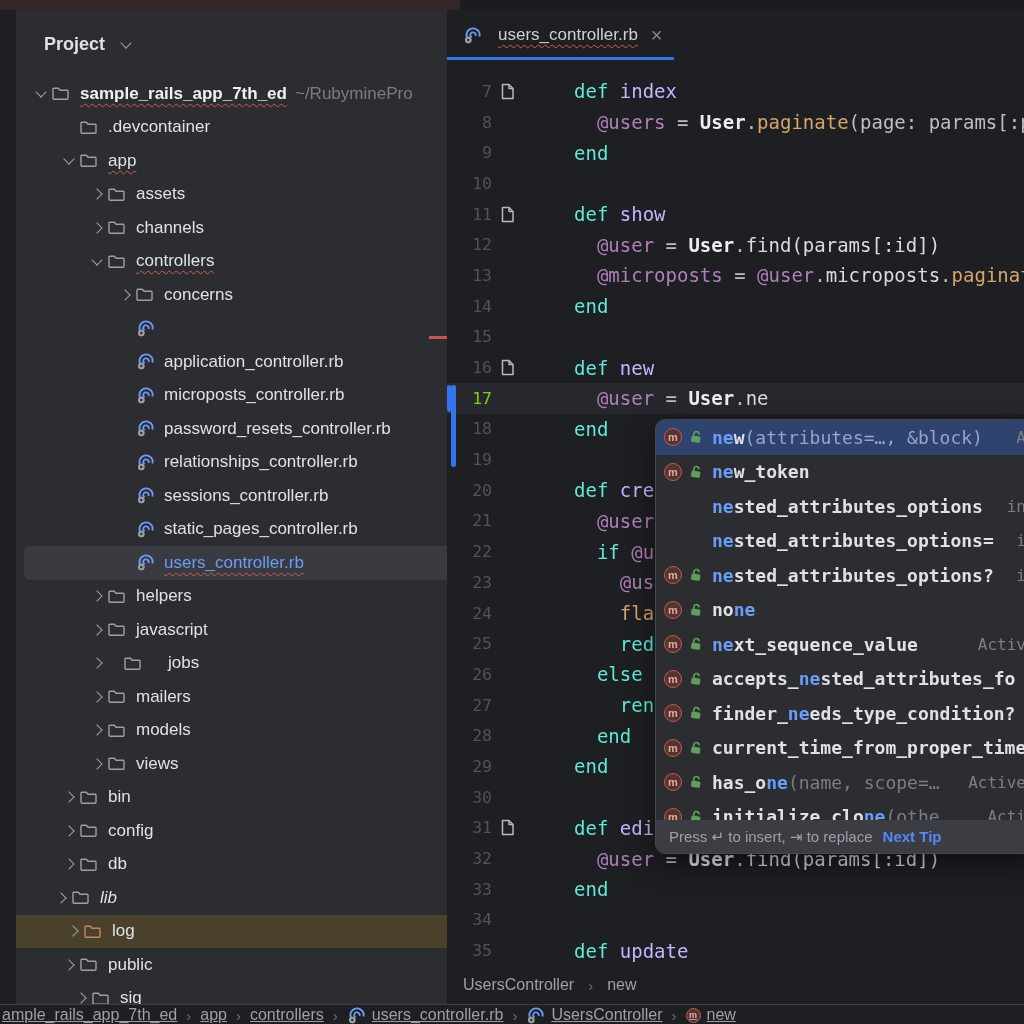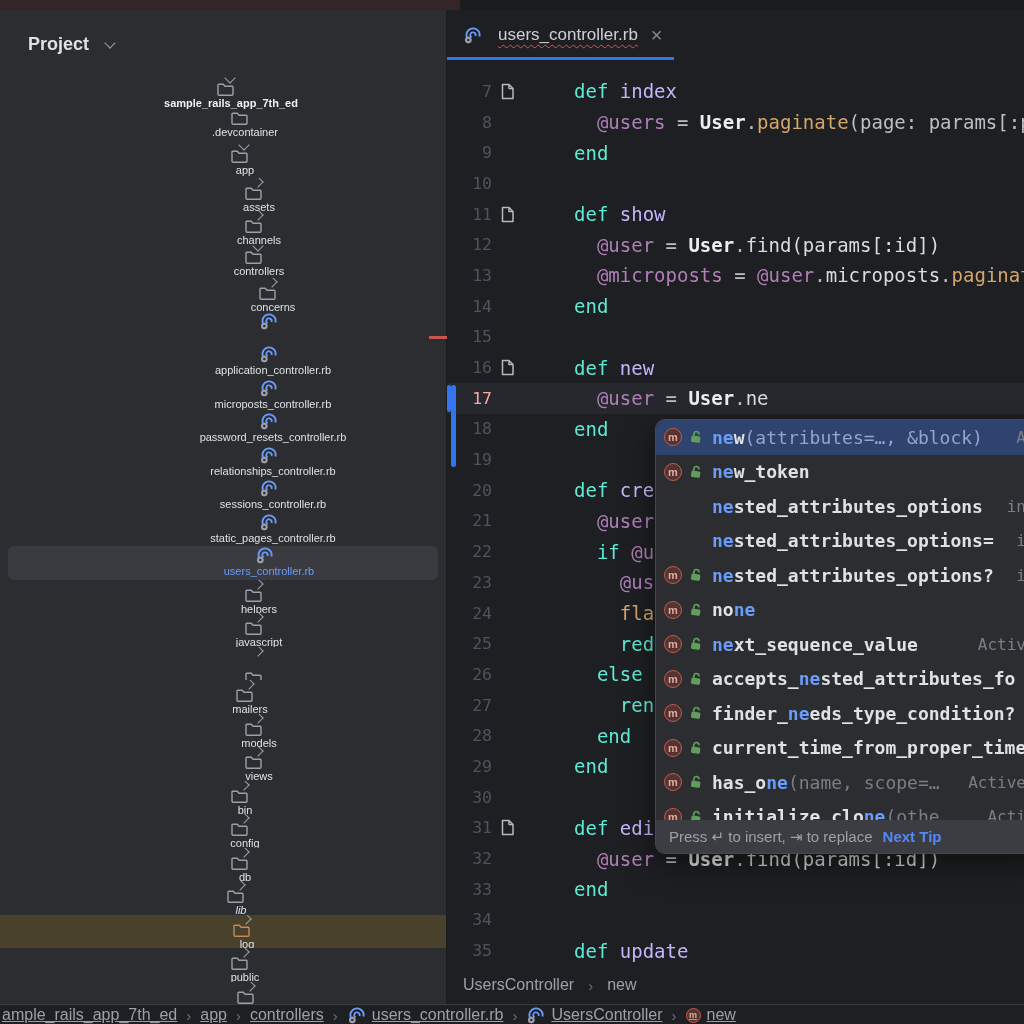--- a/index.html
+++ b/index.html
@@ -5,26 +5,26 @@
   html,body{margin:0;padding:0;}
   body{width:1024px;height:1024px;position:relative;overflow:hidden;background:#1E1F22;
        font-family:"Liberation Sans", sans-serif; -webkit-font-smoothing:antialiased;}
   .abs{position:absolute;}
 
   
   .top-strip-left{left:0;top:0;width:460px;height:10px;background:#342528;}
   .top-strip-right{left:460px;top:0;width:564px;height:10px;background:#1A1C1F;}
 
   
-  .panel{left:0;top:10px;width:446px;height:994px;background:#2B2D30;border-right:1px solid #191B1D;overflow:hidden;text-align:center;}
+  .panel{left:16px;top:10px;width:446px;height:994px;background:#2B2D30;border-right:1px solid #191B1D;overflow:hidden;text-align:center;}
   .panel-header{display:flex;align-items:center;gap:10px;padding:16px 0 0 28px;height:36px;
                 color:#DFE1E5;font-size:18px;font-weight:bold;}
   .tree{position:absolute;top:67px;left:0;right:0;}
-  .trow{height:33.5px;display:flex;align-items:center;font-size:11px;color:#DFE1E5;
-        white-space:nowrap;overflow:hidden;cursor:default;flex-direction:column;}
+  .trow{height:33.5px;display:flex;align-items:center;font-size:17px;color:#DFE1E5;
+        white-space:nowrap;overflow:hidden;cursor:default;}
   .trow.sel{background:#393B40;border-radius:6px;margin:0 8px;}
   .trow.logrow{background:#4A412D;}
   .chev{width:22px;flex:none;display:flex;align-items:center;justify-content:center;}
   .chev i{display:block;width:7px;height:7px;border-right:1.6px solid #9DA0A8;border-bottom:1.6px solid #9DA0A8;}
   .chev.right i{transform:rotate(-45deg);}
   .chev.down i{transform:rotate(45deg);margin-top:-3px;}
   .ticon{width:26px;flex:none;display:flex;align-items:center;color:#9DA0A8;}
   .ticon.excluded{color:#C08A5A;}
   .tlabel{margin-left:2px;}
   .tlabel.bold{font-weight:bold;color:#F0F1F3;}
@@ -40,21 +40,21 @@
   .tab{position:relative;display:inline-flex;align-items:center;height:100%;padding:0 16px 0 16px;gap:9px;}
   .tab-underline{position:absolute;left:0;bottom:-1px;width:227px;height:4px;background:#3574F0;}
   .tab-label{color:#CED0D6;font-size:17px;}
   .tab-close{color:#868A91;font-size:20px;line-height:1;margin-left:4px;}
 
   .code-area{left:447px;top:60px;width:577px;height:906px;background:#1E1F22;overflow:hidden;}
   .crow{position:relative;height:30.7px;display:flex;align-items:center;}
   .crow.cur{background:#26282E;}
   .crow.cur::before{content:'';position:absolute;left:0;top:2px;bottom:2px;width:4px;background:#3574F0;border-radius:2px;}
   .ln{width:45px;text-align:right;flex:none;font-family:"DejaVu Sans Mono",monospace;font-size:16.5px;color:#4E535C;}
-  .crow.cur .ln{color:#fca5a5;}
+  .crow.cur .ln{color:#84cc16;}
   .gic{width:30px;flex:none;display:flex;justify-content:center;align-items:center;}
   .codeline{font-family:"DejaVu Sans Mono",monospace;font-size:19px;white-space:pre;padding-left:52px;}
   .s-kw{color:#5eead4;} .s-dn{color:#c4b5fd;} .s-iv{color:#AF7FB8;}
   .s-cn{color:#ECEDEF;font-weight:bold;} .s-ca{color:#D5A56A;} .s-wh{color:#D9DBDF;} .s-pl{color:#BCBEC4;}
 
   .ed-breadcrumb{left:447px;top:966px;width:577px;height:38px;display:flex;align-items:center;gap:14px;
                  padding-left:16px;background:#1E1F22;color:#9DA0A8;font-size:16px;}
   .crumb-sep{color:#6F7278;font-size:15px;}
 
   
@@ -383,21 +383,21 @@
         <span class="chev right">
           <i></i>
         </span>
         <span class="ticon">
           <svg width="17" height="15" viewBox="0 0 17 15">
             <path d="M1.7 2.2h4.6l1.7 2.1h7.2c.5 0 .8.4.8.9v7.1c0 .6-.5 1-1 1H2c-.6 0-1-.4-1-1V3.2c0-.6.4-1 .7-1z" fill="none" stroke="currentColor" stroke-width="1.4"></path>
           </svg>
         </span>
         <span class="tlabel">jobs</span>
       </div>
-      <div class="trow" style="padding-left: 52px;">
+      <div class="trow" style="padding-left: 70px;">
         <span class="chev right">
           <i></i>
         </span>
         <span class="ticon">
           <svg width="17" height="15" viewBox="0 0 17 15">
             <path d="M1.7 2.2h4.6l1.7 2.1h7.2c.5 0 .8.4.8.9v7.1c0 .6-.5 1-1 1H2c-.6 0-1-.4-1-1V3.2c0-.6.4-1 .7-1z" fill="none" stroke="currentColor" stroke-width="1.4"></path>
           </svg>
         </span>
         <span class="tlabel">mailers</span>
       </div>

